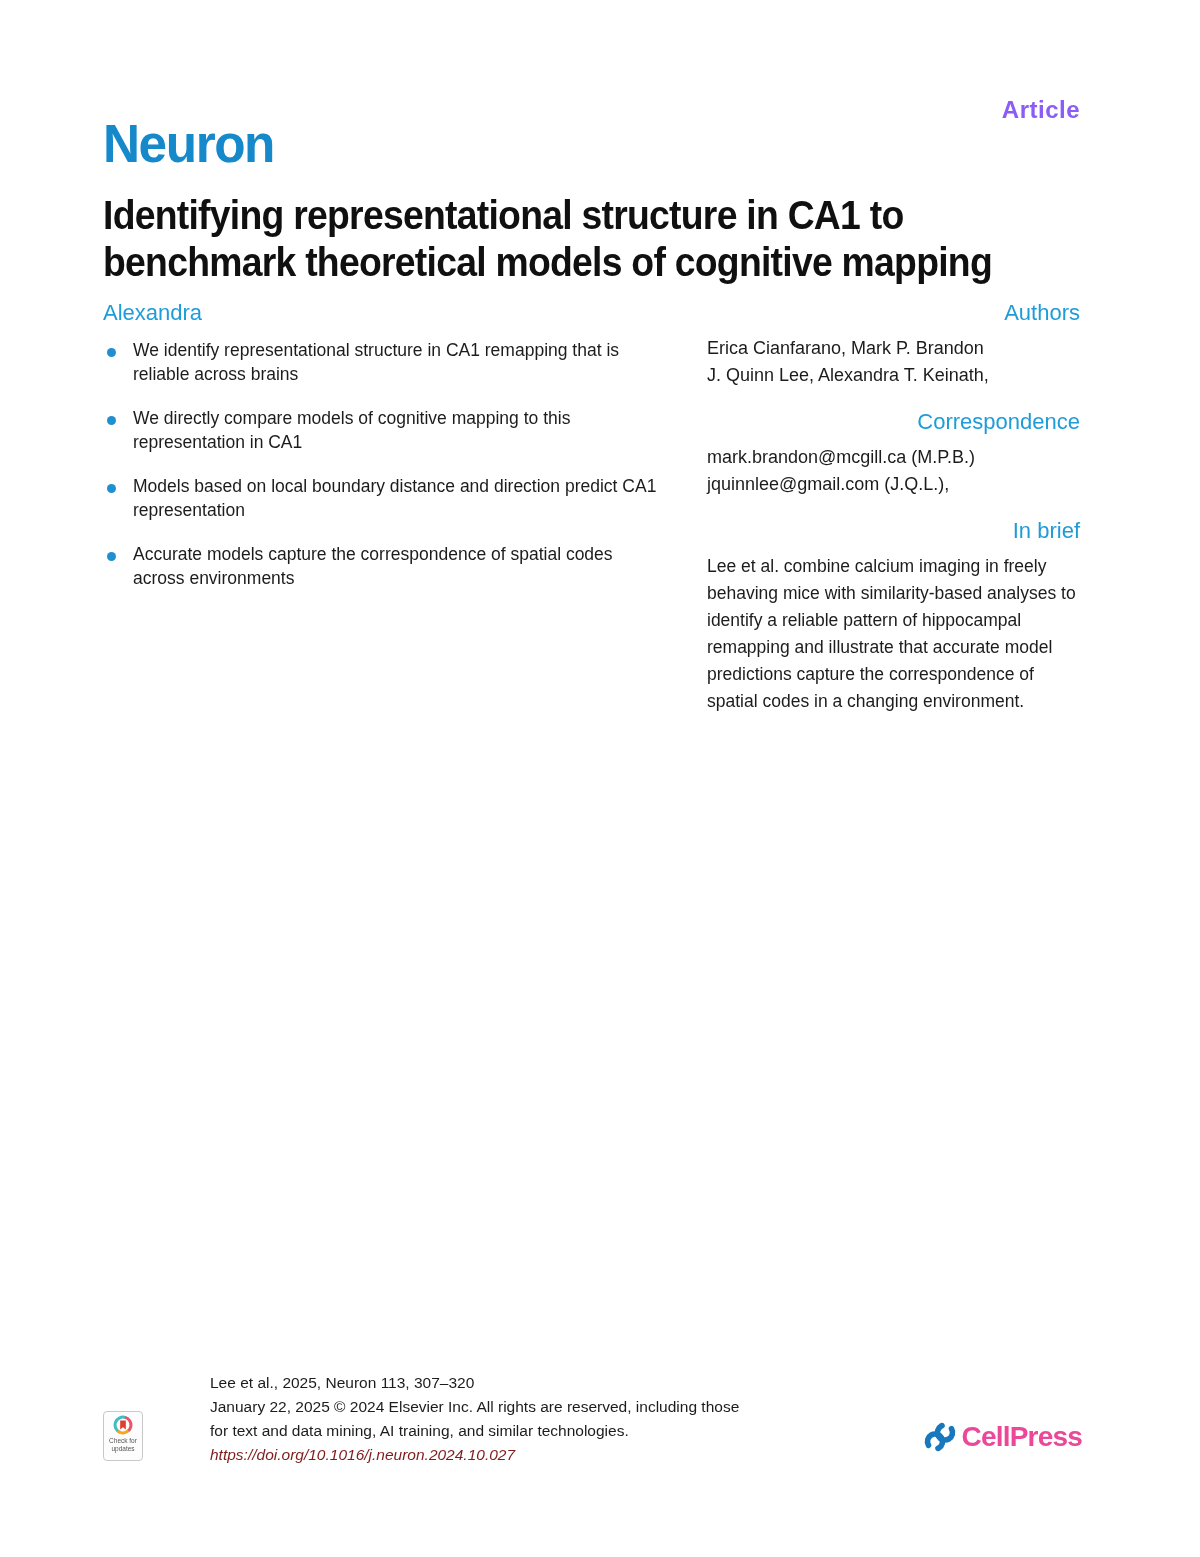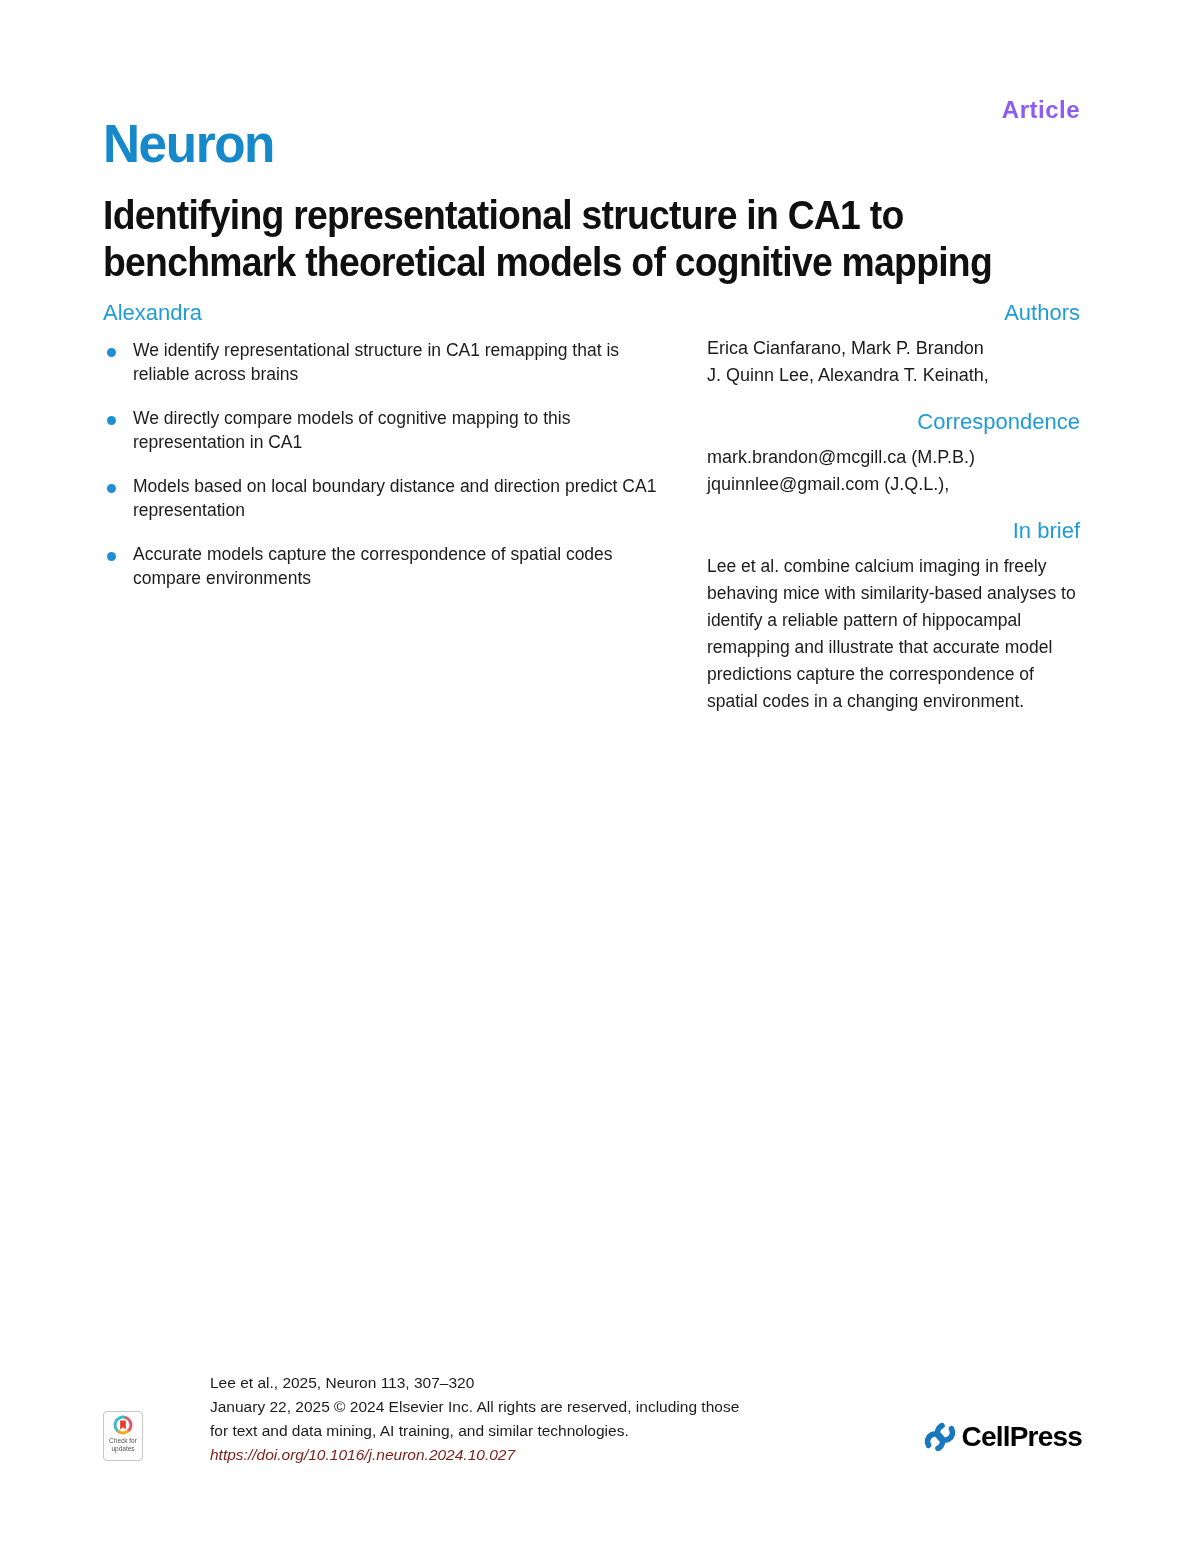--- a/index.html
+++ b/index.html
@@ -80,21 +80,21 @@
     font-size:15.5px; line-height:24px; color:#1c1c1c;
   }
   .vol-italic{ }
   .doi-link{ color:#7f1d1d; text-decoration:none; cursor:pointer;font-style:italic; }
 
   .cellpress{
     position:absolute; top:1420px; right:118px;
     display:flex; align-items:center;
   }
   .cellpress-name{
-    font-size:28px; font-weight:bold; color:#000000;
+    font-size:28px; font-weight:bold; color:#ec4899;
     letter-spacing:-0.8px; margin-left:5px;
   }
 </style>
 </head>
 <body>
 
 <div class="page">
 
   <div class="article-label">Article</div>
   <div class="neuron-logo">Neuron</div>
@@ -116,21 +116,21 @@
         <li class="hl-item">
           <span class="dot"></span>
           <span>We directly compare models of cognitive mapping to this representation in CA1</span>
         </li>
         <li class="hl-item">
           <span class="dot"></span>
           <span>Models based on local boundary distance and direction predict CA1 representation</span>
         </li>
         <li class="hl-item">
           <span class="dot"></span>
-          <span>Accurate models capture the correspondence of spatial codes compare environments</span>
+          <span>Accurate models capture the correspondence of spatial codes across environments</span>
         </li>
       </ul>
     </div>
 
     <div class="col-right">
       <h2 class="sect">Authors</h2>
       <div class="names-line">Erica Cianfarano, Mark P. Brandon</div>
       <div class="names-line">J. Quinn Lee, Alexandra T. Keinath,</div>
 
       <h2 class="sect sect-gap">Correspondence</h2>

